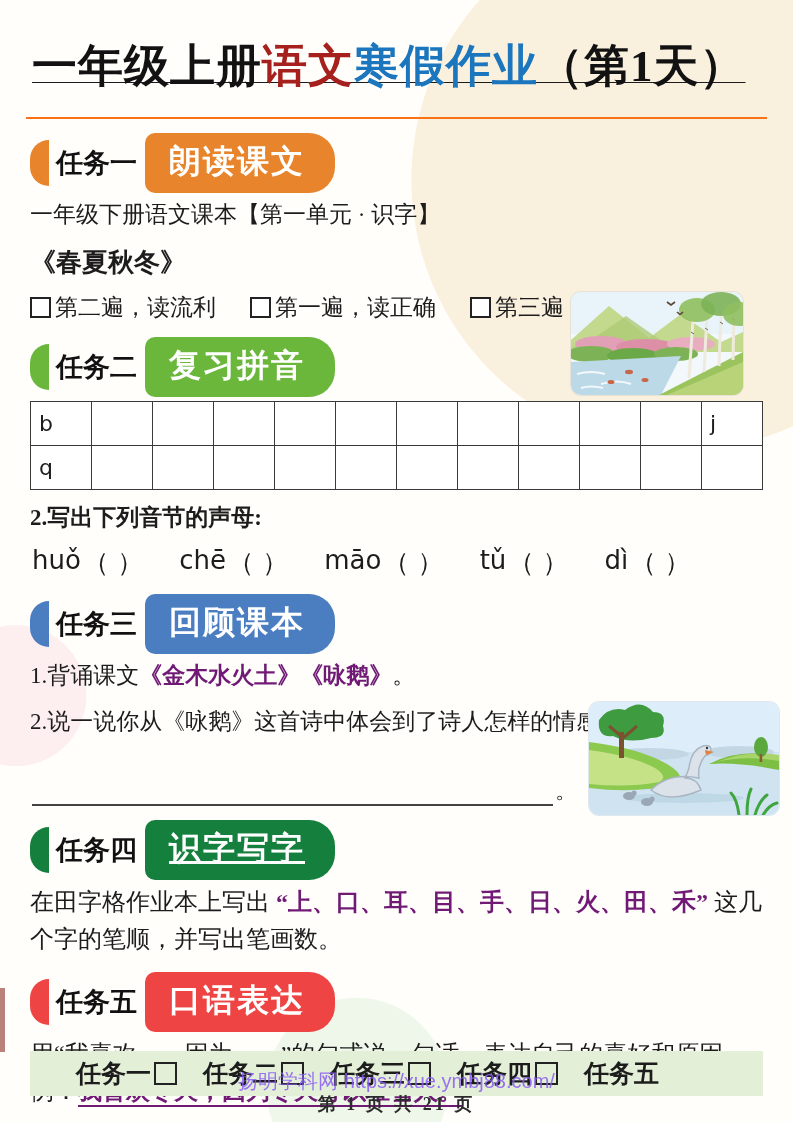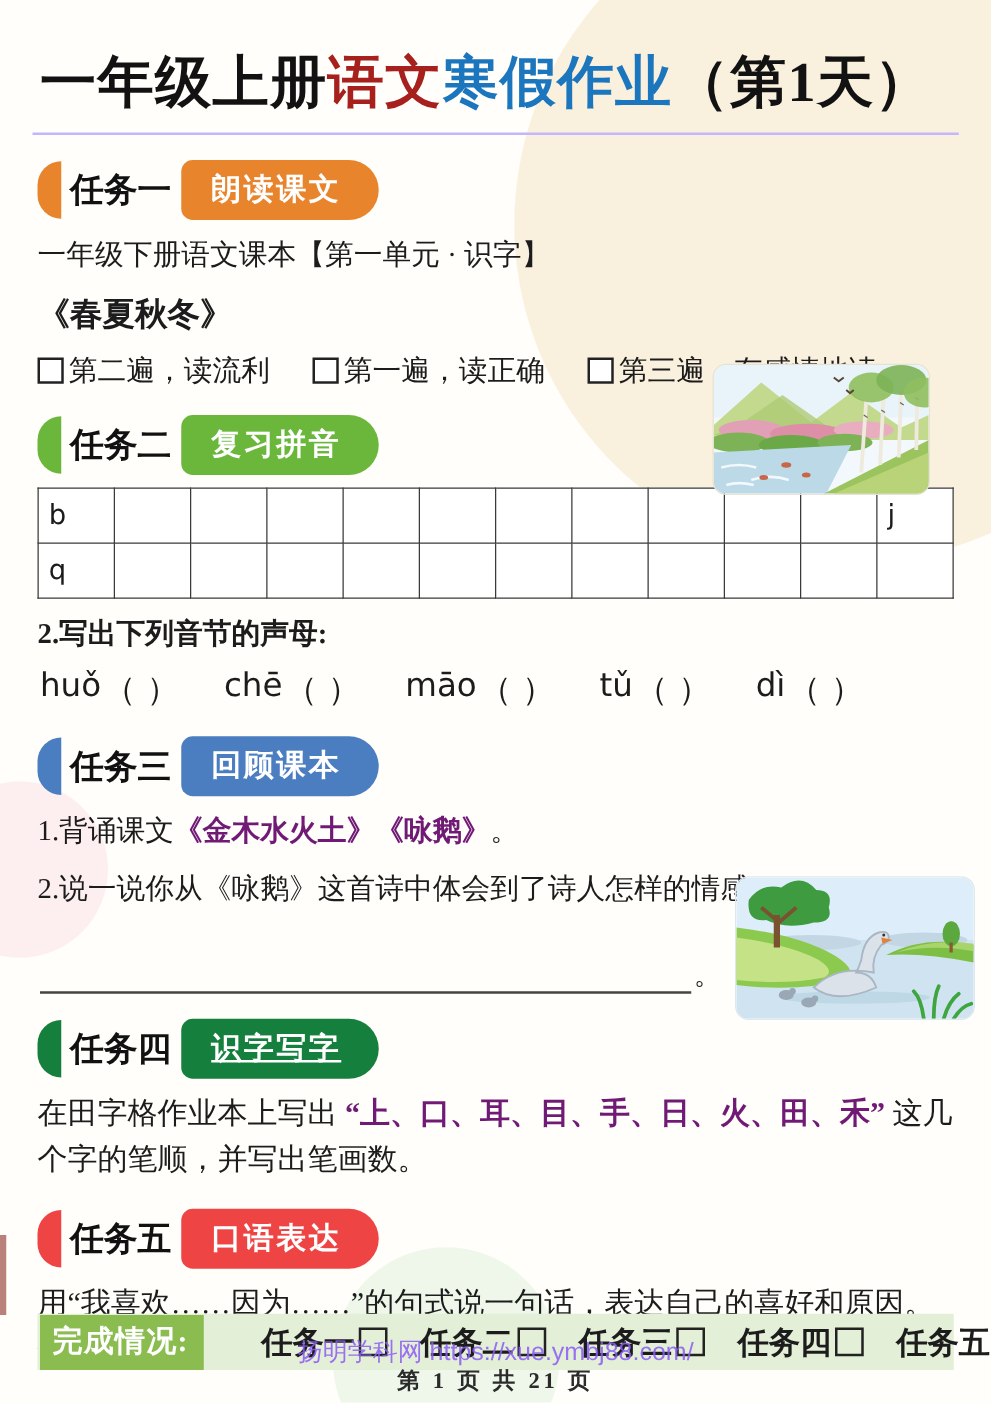--- a/index.html
+++ b/index.html
@@ -8,30 +8,30 @@
     font-family:"Liberation Serif","DejaVu Serif",serif;
     color:#1c1c1c;
     background:
       radial-gradient(circle at 86% 16%, #faf0de 0 270px, rgba(250,240,222,0) 271px),
       radial-gradient(circle at 2% 62%, #fdeef0 0 70px, rgba(253,238,240,0) 71px),
       radial-gradient(circle at 45% 97%, #eef7ea 0 90px, rgba(238,247,234,0) 91px),
       #fffefb;
   }
   .content{padding:30px 30px 0 30px;position:relative;}
   
-  .title-wrap{border-bottom:2px solid #c4b5fd;padding:6px 0 10px 6px;margin:0 -4px;}
+  .title-wrap{border-bottom:2px solid #f97316;padding:6px 0 21px 6px;margin:0 -4px;text-decoration:underline;}
   .title{font-size:45px;font-weight:700;letter-spacing:1px;white-space:nowrap;}
   .t-black{color:#121212;}
   .t-red{color:#a6201d;}
   .t-blue{color:#1b76bd;}
   
   .task{display:flex;align-items:center;margin:20px 0 10px 0;height:48px;}
   .task .notch{width:19px;height:46px;border-radius:24px 0 0 24px;margin-right:7px;flex:0 0 auto;}
   .task .tlabel{font-size:27px;font-weight:700;color:#111;margin-right:8px;white-space:nowrap;}
-  .task .pill{color:#fff;font-size:24px;font-weight:700;padding:7px 30px 9px 24px;
+  .task .pill{color:#fff;font-size:32px;font-weight:700;padding:7px 30px 9px 24px;
               border-radius:10px 26px 26px 10px;white-space:nowrap;letter-spacing:2px;}
   .c-orange{background:#e8842c;} .c-green{background:#6ab73c;} .c-blue{background:#4a7ec0;}
   .c-red{background:#15803d;text-decoration:underline;} .c-teal{background:#ef4444;}
   
   .line{font-size:23px;line-height:1.55;margin:10px 0;}
   .bold{font-weight:700;}
   .booktitle{font-size:26px;font-weight:700;margin:12px 0 8px 0;}
   .redtxt{color:#701a75;text-align:center;}
   .cb-row{display:flex;gap:34px;font-size:23px;margin:12px 0 4px 0;white-space:nowrap;}
   .cb-item{display:flex;align-items:center;gap:4px;}
@@ -269,21 +269,20 @@
     <g stroke="#3fa53f" stroke-width="3" fill="none" stroke-linecap="round">
       <path d="M150,113 q-2,-16 -8,-22"></path>
         <path d="M158,113 q0,-18 4,-26"></path>
       <path d="M166,113 q4,-14 12,-20"></path>
         <path d="M174,113 q6,-10 14,-12"></path>
     </g>
   </svg>
 </div>
 
 <div class="footer-bar">
-  <span class="done-badge">完成情况:</span>
   <span class="done-items">
     <span class="done-item">
       <span>任务一</span>
       <span class="dbox"></span>
     </span>
     <span class="done-item">
       <span>任务二</span>
       <span class="dbox"></span>
     </span>
     <span class="done-item">

